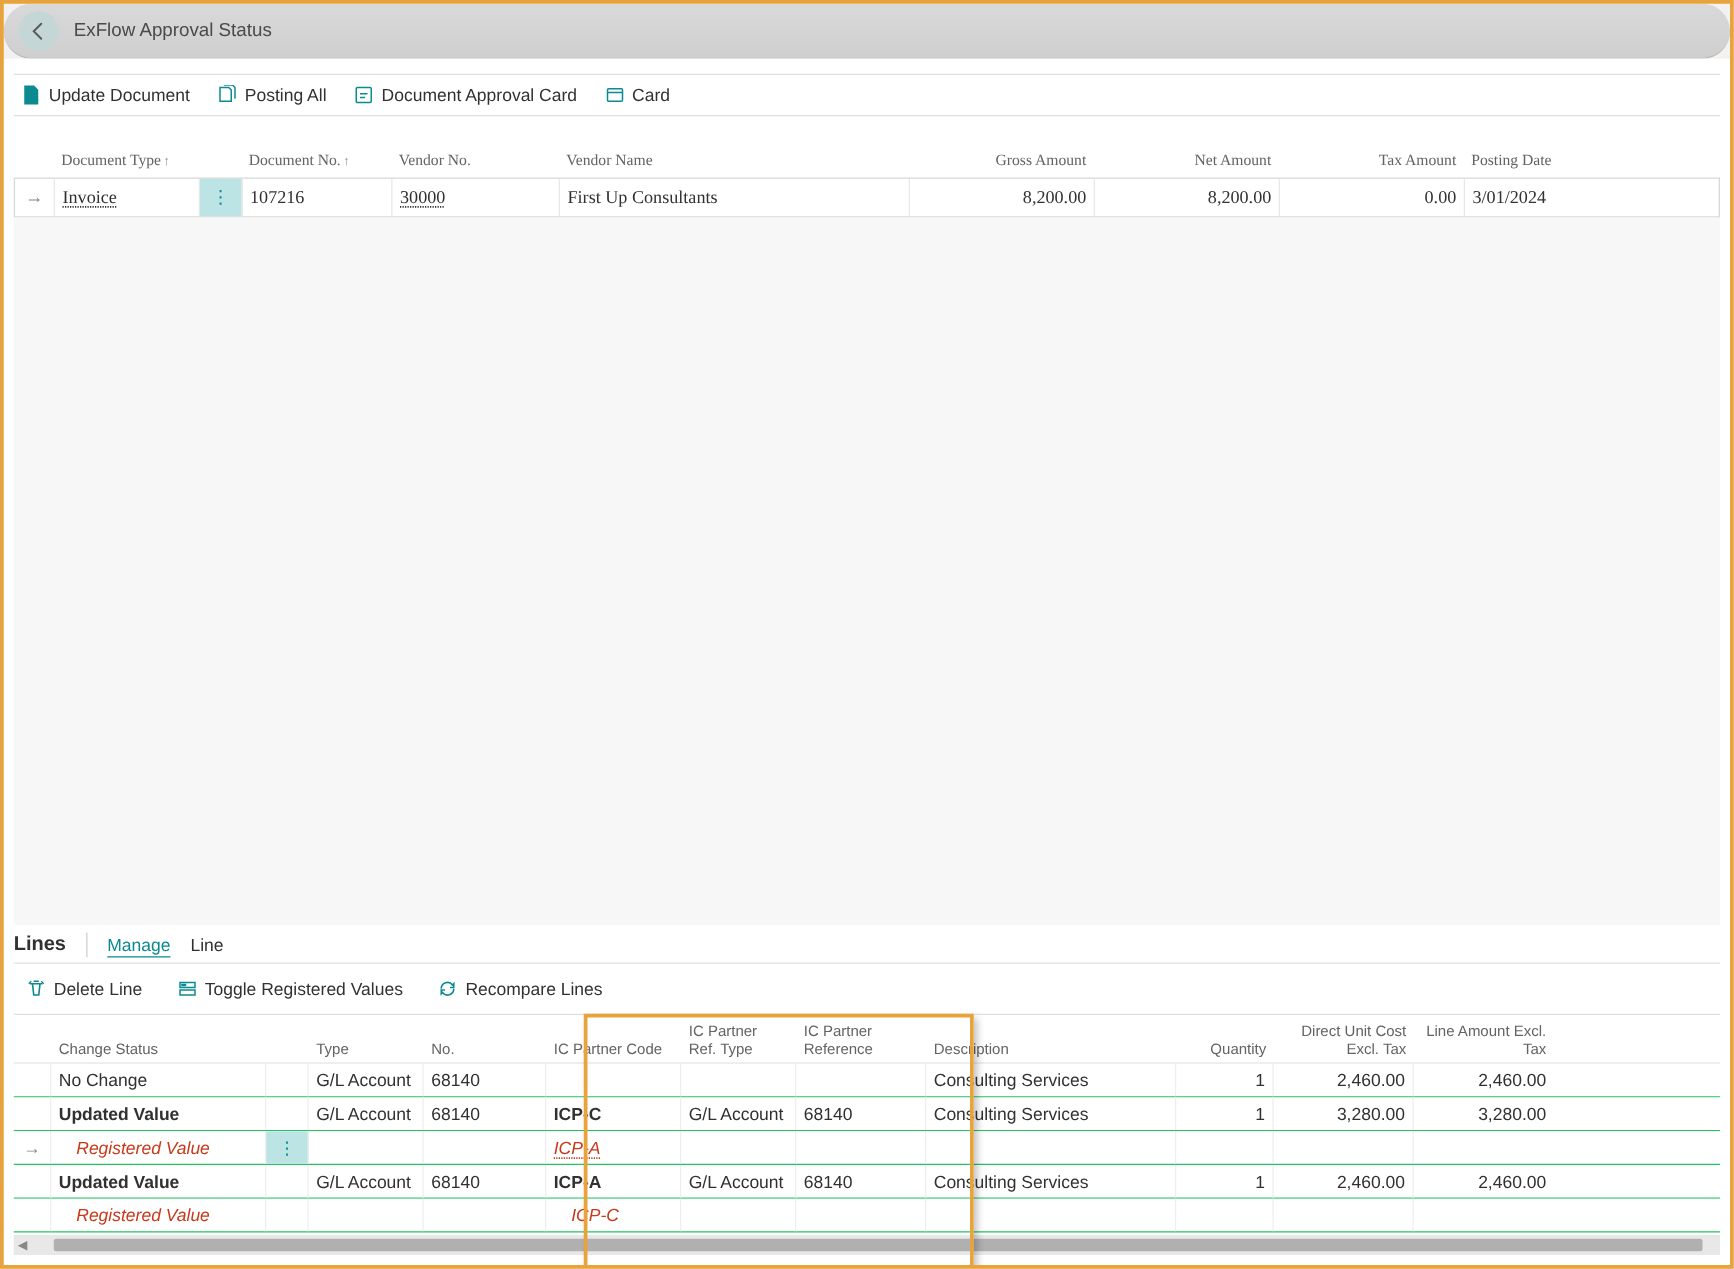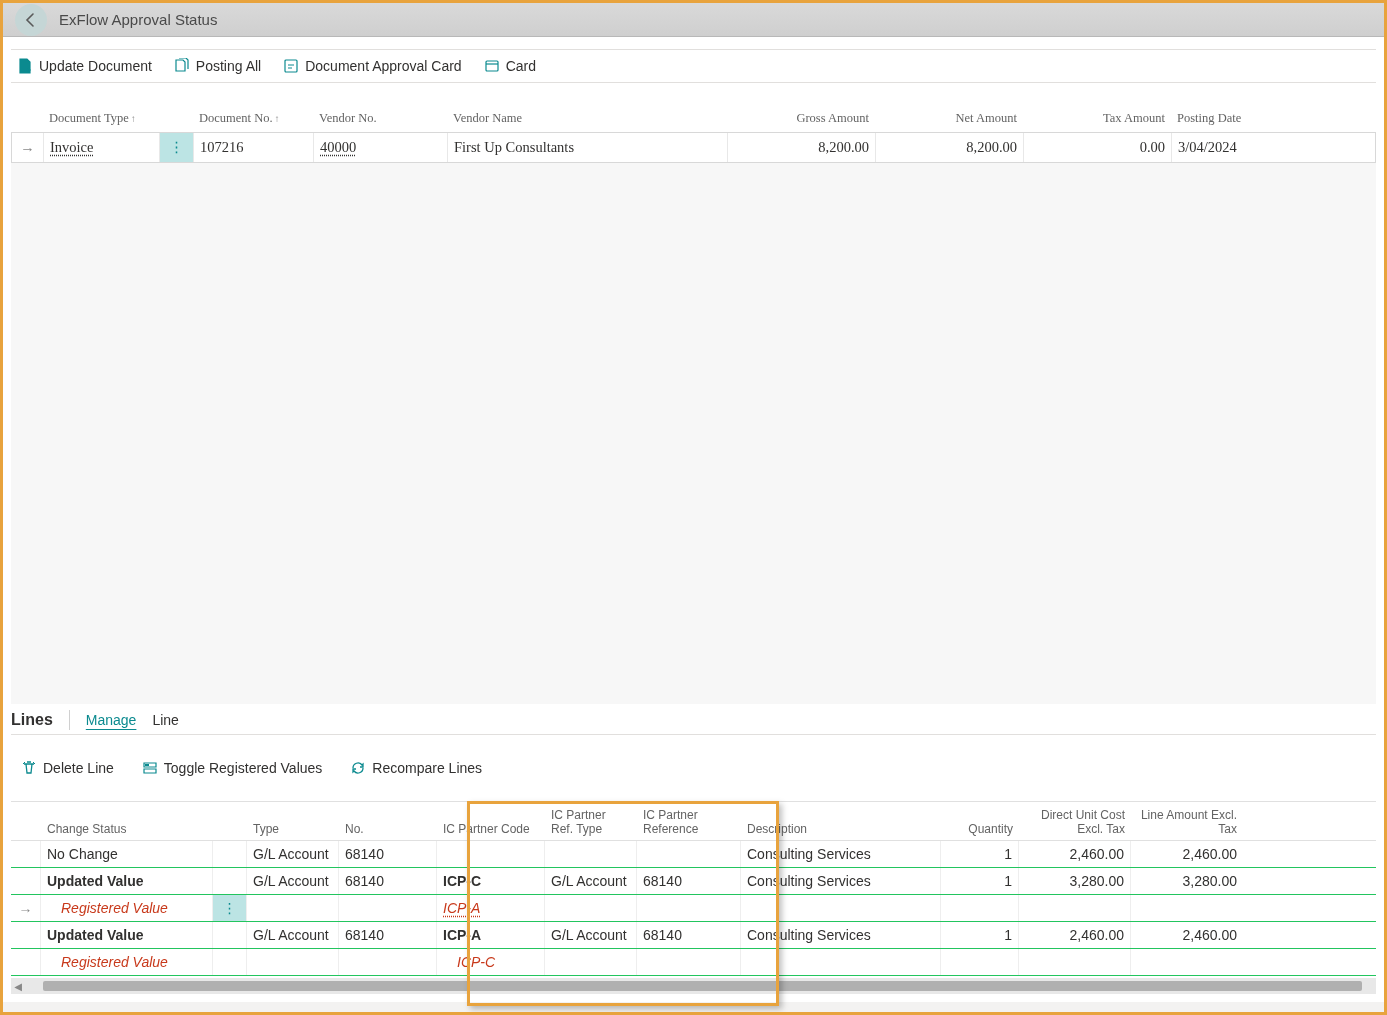--- a/index.html
+++ b/index.html
@@ -7,26 +7,27 @@
     font-family: "Segoe UI", Tahoma, sans-serif;
     font-size: 14px;
     color: #323130;
     background: #f3f2f1;
     border: 3px solid #e8a33d;
     width: 1387px;
     height: 1015px;
     overflow: hidden;
   }
   .titlebar {
-    height: 34px;
+    height: 44px;
     background: linear-gradient(to bottom, #d9d9d9, #cfcfcf);
     display: flex;
     align-items: center;
     border-bottom: 1px solid #b8b8b8;
     padding: 0 12px;
+    border-radius: 22px;
   }
   .back-circle {
     width: 32px; height:32px; border-radius:50%;
     background:#c5d6d6; display:flex; align-items:center; justify-content:center;
     margin-right:12px; cursor:pointer;
   }
   .titlebar-text { color:#4a4a4a; font-size:15px; }
   .page {
     background:#fff; padding: 12px 8px 8px 8px;
     height: calc(100% - 44px);
@@ -73,21 +74,21 @@
   
   
   .tabs-row { display:flex; align-items:center; gap:16px; padding:6px 0 4px 0; }
   .tab-bold { font-weight:700; font-size:16px; }
   .tab-teal { color:#0b8a8f; text-decoration: underline; text-underline-offset:4px; cursor:pointer; }
   .tab-plain { color:#323130; cursor:pointer; }
   .tabs-sep { width:1px; height:20px; background:#d0d0d0; }
   
   .lines-actions {
     border-top:1px solid #e1dfdd;
-    display:flex; gap:28px; padding:25px 10px; align-items:center;
+    display:flex; gap:28px; padding:12px 10px; align-items:center;
   }
   
   
   .lines-wrap { position:relative; }
   .lines-headers, .lines-row {
     display:grid;
     grid-template-columns: 30px 172px 34px 92px 98px 108px 92px 104px 200px 78px 112px 112px;
   }
   .lines-headers {
     font-size:12px; color:#636363; border-top:1px solid #e0e0e0; border-bottom:1px solid #e0e0e0;
@@ -177,27 +178,27 @@
       <div><span>Posting Date</span></div>
     </div>
     <div class="data-row">
       <div class="row-pointer">→</div>
       <div>
           <span class="underline-link">Invoice</span>
         </div>
       <div class="row-menu">⋮</div>
       <div>107216</div>
       <div>
-          <span class="underline-link">40000</span>
+          <span class="underline-link">30000</span>
         </div>
       <div>First Up Consultants</div>
       <div class="right">8,200.00</div>
       <div class="right">8,200.00</div>
       <div class="right">0.00</div>
-      <div>3/04/2024</div>
+      <div>3/01/2024</div>
     </div>
   </div>
   <div class="grid-blank"></div>
 
   <div class="tabs-row">
     <span class="tab-bold">Lines</span>
     <span class="tabs-sep"></span>
     <span class="tab-teal">Manage</span>
     <span class="tab-plain">Line</span>
   </div>

